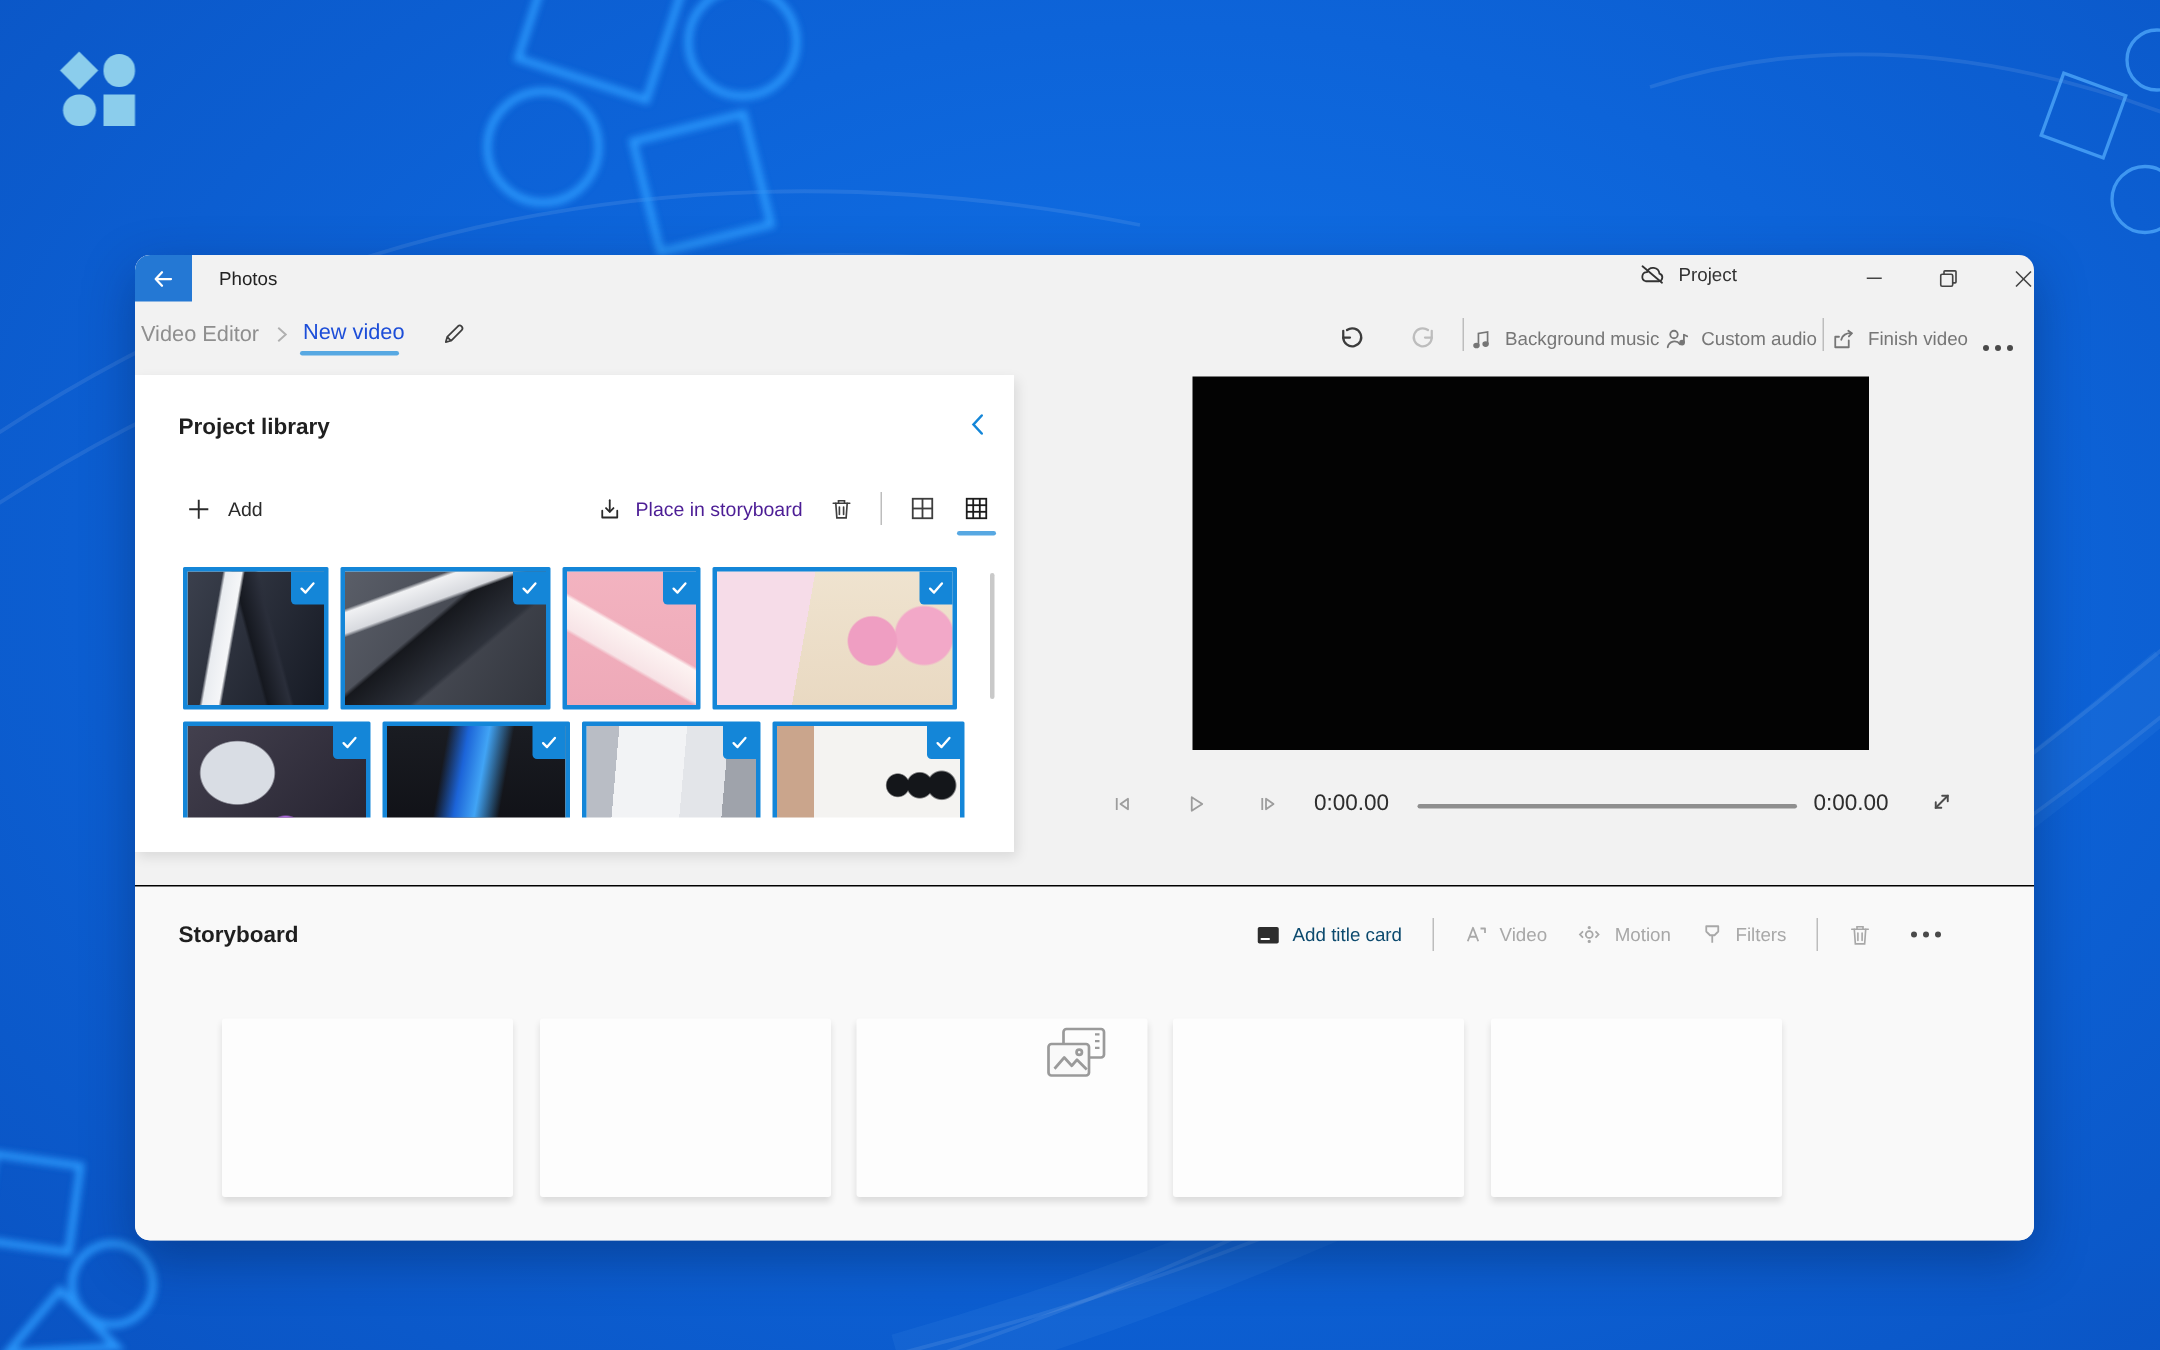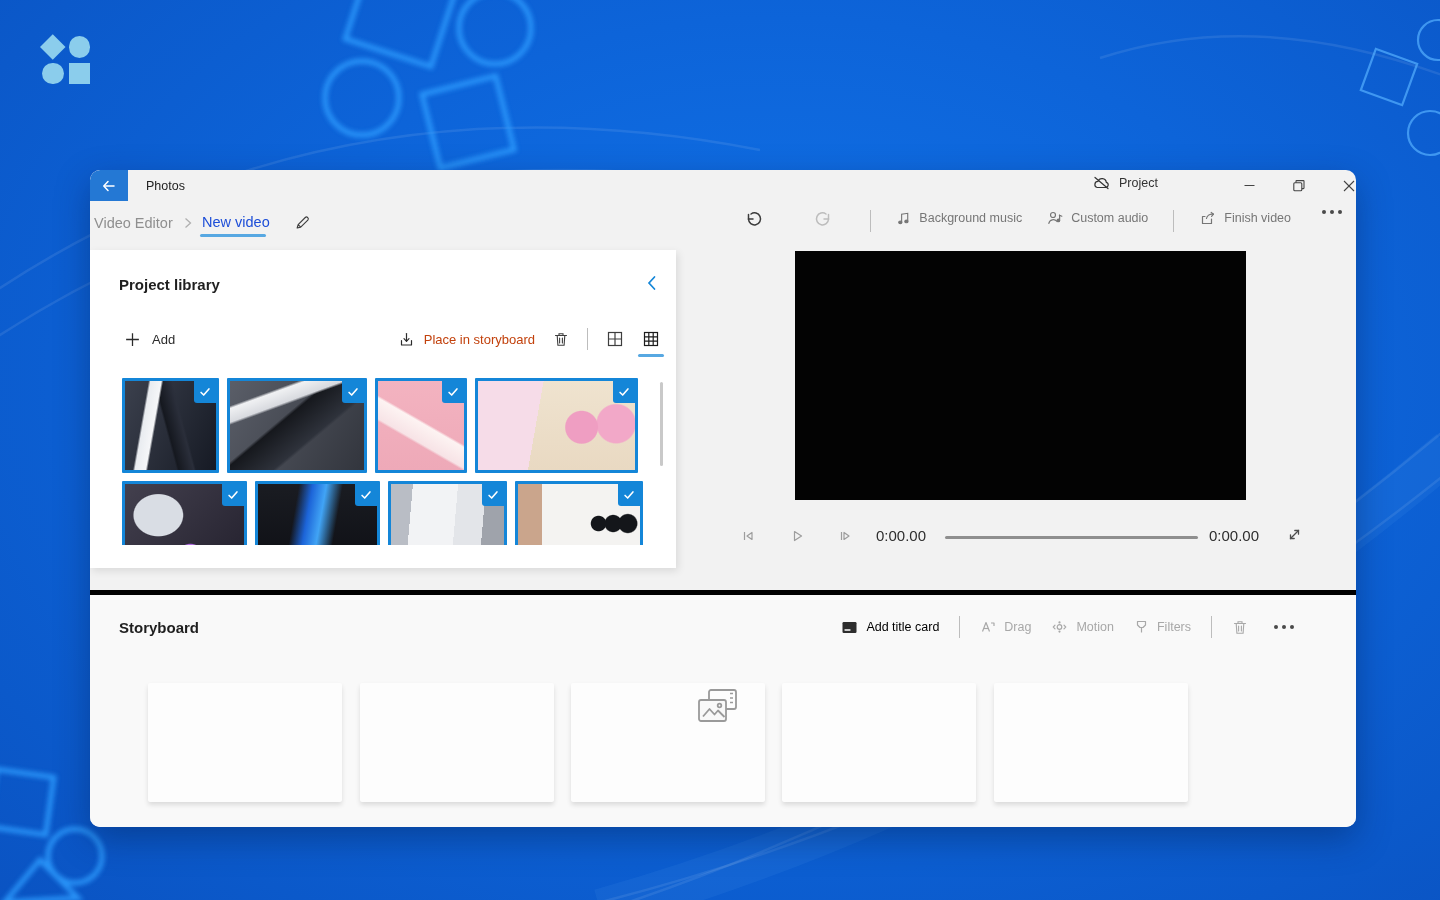--- a/index.html
+++ b/index.html
@@ -39,37 +39,37 @@
   .wb-min { left: 1142px; } .wb-max { left: 1192px; } .wb-close { left: 1242px; }
 
   
   .crumb-section { position: absolute; left: 4px; top: 45px; font-size: 14.5px; color: #8f8f8f; }
   .crumb-sep { position: absolute; left: 93px; top: 46px; color: #adadad; }
   .crumb-current { position: absolute; left: 112px; top: 44px; font-size: 14.5px; color: #1d4ed8; cursor: pointer; }
   .crumb-underline { position: absolute; left: 110px; top: 64px; width: 66px; height: 3px; border-radius: 2px; background: #57a8e2; }
   .edit-pencil { position: absolute; left: 204px; top: 44px; color: #3f3f3f; cursor: pointer; }
 
   
-  .toolbar-right { position: absolute; right: 8px; top: 40px; display: flex; align-items: flex-start; gap: 25px; height: 24px; }
+  .toolbar-right { position: absolute; right: 8px; top: 40px; display: flex; align-items: flex-end; gap: 4px; height: 24px; }
   .tool-btn { display: flex; align-items: center; gap: 8px; font-size: 12.5px; color: #767676; cursor: pointer; white-space: nowrap; }
   .vsep { width: 1px; height: 22px; background: #bdbdbd; }
   .ico-undo { color: #3c3c3c; margin-right: 26px; }
   .ico-redo { color: #bdbdbd; margin-right: 12px; }
   .dots { display: flex; gap: 4px; cursor: pointer; padding: 0 6px; }
   .dots i { width: 4px; height: 4px; border-radius: 50%; background: #4a4a4a; }
 
   
   .panel { position: absolute; left: 0; top: 80px; width: 586px; height: 318px; background: #ffffff;
     box-shadow: 2px 3px 8px rgba(0,0,0,.10); }
   .panel-title { position: absolute; left: 29px; top: 26px; font-size: 15px; font-weight: bold; color: #1f1f1f; }
   .collapse-btn { position: absolute; right: 18px; top: 24px; cursor: pointer; }
   .panel-row { position: absolute; left: 34px; right: 16px; top: 78px; display: flex; align-items: center; }
   .add-btn { display: flex; align-items: center; gap: 11px; font-size: 13px; color: #2b2b2b; cursor: pointer; }
   .panel-row-right { margin-left: auto; display: flex; align-items: center; gap: 18px; }
-  .place-btn { display: flex; align-items: center; gap: 9px; font-size: 13px; color: #c2410c; cursor: pointer; }
+  .place-btn { display: flex; align-items: center; gap: 9px; font-size: 13px; color: #4c1d95; cursor: pointer; }
   .icon-btn { color: #3e3e3e; cursor: pointer; position: relative; display: flex; }
   .grid-active-underline { position: absolute; left: -4px; bottom: -9px; width: 26px; height: 3px; border-radius: 2px; background: #57a8e2; }
 
   .thumb-grid { position: absolute; left: 32px; top: 128px; width: 523px; height: 167px;
     display: flex; flex-wrap: wrap; gap: 8px; overflow: hidden; align-content: flex-start; }
   .thumb { position: relative; height: 95px; border: 3px solid #1486d8; border-radius: 1px; cursor: pointer; background: #888; }
   .t1 { width: 97px; } .t2 { width: 140px; } .t3 { width: 92px; } .t4 { width: 163px; }
   .t5, .t6 { width: 125px; } .t7 { width: 119px; } .t8 { width: 128px; }
   .t5, .t6, .t7, .t8 { height: 110px; }
   .check { position: absolute; top: 0; right: 0; width: 22px; height: 22px; background: #1486d8;
@@ -79,25 +79,25 @@
   
   .preview { position: absolute; left: 705px; top: 81px; width: 451px; height: 249px; background: #030303; }
   .ctl { position: absolute; top: 358px; color: #9d9d9d; cursor: pointer; }
   .ctl-prev { left: 650px; } .ctl-play { left: 699px; } .ctl-next { left: 747px; }
   .time { position: absolute; top: 357px; font-size: 15px; color: #2e2e2e; }
   .time-cur { left: 786px; } .time-total { left: 1119px; }
   .seek { position: absolute; left: 855px; top: 366px; width: 253px; height: 3px; background: #8f8f8f; border-radius: 2px; cursor: pointer; }
   .expand-btn { position: absolute; left: 1197px; top: 357px; color: #4c4c4c; cursor: pointer; }
 
   
-  .storyboard { position: absolute; left: 0; top: 420px; width: 1266px; height: 237px; background: #f9f9f9; border-top: 5px solid #000000; }
+  .storyboard { position: absolute; left: 0; top: 420px; width: 1266px; height: 237px; background: #f9f9f9; border-top: 1px solid #000000; }
   .sb-title { position: absolute; left: 29px; top: 24px; font-size: 15px; font-weight: bold; color: #1f1f1f; }
   .sb-toolbar { position: absolute; right: 56px; top: 20px; display: flex; align-items: center; gap: 20px; height: 24px; }
   .sb-btn { display: flex; align-items: center; gap: 8px; font-size: 12.5px; cursor: pointer; white-space: nowrap; }
-  .sb-enabled { color: #000000; }
+  .sb-enabled { color: #0c4a6e; }
   .sb-disabled { color: #a8a8a8; }
   .sb-card { position: absolute; top: 88px; width: 194px; height: 119px; background: #fdfdfd; border-radius: 2px;
     box-shadow: 0 3px 5px rgba(0,0,0,.12); cursor: pointer; }
   .c1 { left: 58px; } .c2 { left: 270px; } .c3 { left: 481px; } .c4 { left: 692px; } .c5 { left: 904px; }
   .drop-hint { position: absolute; left: 453px; top: 92px; width: 350px; text-align: center; pointer-events: none; }
   .drop-hint-icon { display: inline-block; color: #9a9a9a; }
   .drop-hint-text { margin-top: 12px; font-size: 17px; color: #575757; }
 </style>
 </head>
 <body>
@@ -427,21 +427,21 @@
       </span>
       <span class="vsep"></span>
       <span class="sb-btn sb-disabled">
         <svg width="16" height="16" viewBox="0 0 16 16">
             <g stroke="#a8a8a8" stroke-width="1.2" fill="none" stroke-linejoin="round">
               <path d="M2.5 12.5 L6 3.5 L9.5 12.5"></path>
               <path d="M3.8 9.5 H8.2"></path>
               <path d="M11 4 H14 V7"></path>
             </g>
           </svg>
-        <span>Drag</span>
+        <span>Video</span>
       </span>
       <span class="sb-btn sb-disabled">
         <svg width="17" height="16" viewBox="0 0 17 16">
             <g stroke="#a8a8a8" stroke-width="1.2" fill="none" stroke-linecap="round">
               <circle cx="8.5" cy="8" r="2.3"></circle>
               <path d="M4 6.2 L2.3 8 L4 9.8"></path>
               <path d="M13 6.2 L14.7 8 L13 9.8"></path>
               <circle cx="8.5" cy="3.4" r="0.5" fill="#a8a8a8"></circle>
               <circle cx="8.5" cy="12.6" r="0.5" fill="#a8a8a8"></circle>
             </g>

